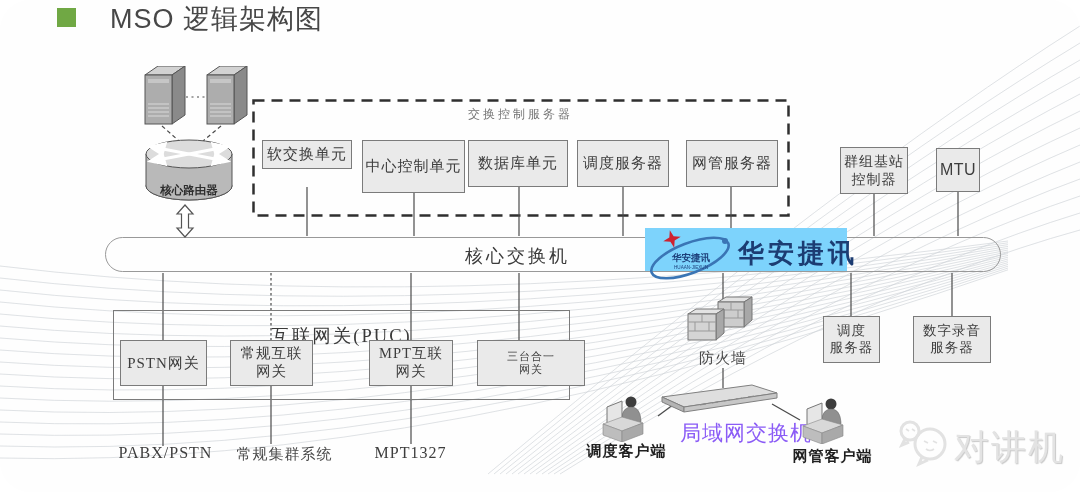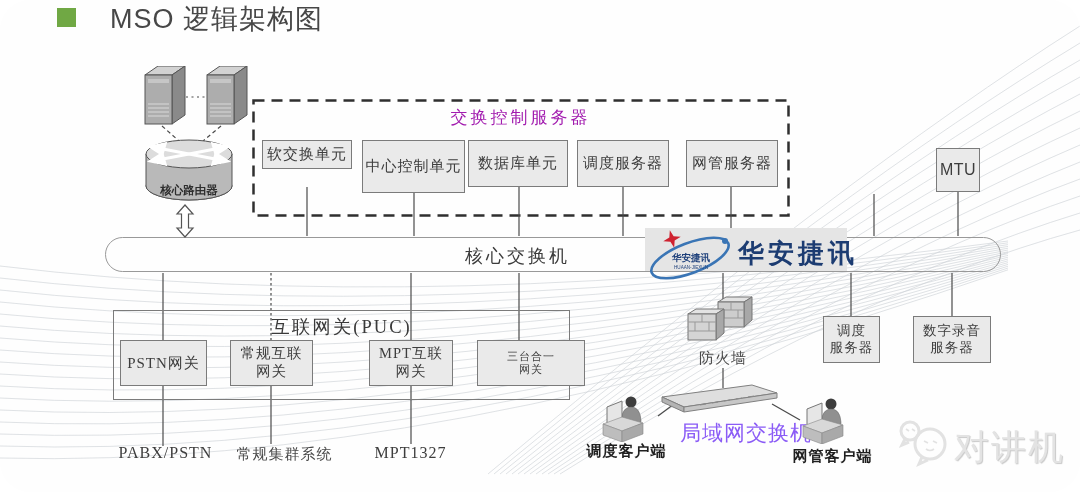--- a/index.html
+++ b/index.html
@@ -14,40 +14,40 @@
   .page-title{font-size:27px;color:#474747;letter-spacing:1px;white-space:nowrap;}
 
   
   .node{background:var(--node-fill,#eaeaea);border:1.5px solid var(--node-border,#7b7b7b);
         display:flex;flex-direction:column;align-items:center;justify-content:center;
         font-family:"Liberation Serif","DejaVu Serif",serif;color:#3d3d3d;
         text-align:center;line-height:1.22;letter-spacing:1px;font-size:15px;}
   .node .ln{display:block;white-space:nowrap;}
   .sans{font-family:"Liberation Sans","DejaVu Sans",sans-serif;letter-spacing:.5px;}
 
-  .groupbox-title{font-family:"Liberation Serif","DejaVu Serif",serif;color:#a21caf;
-        font-size:17px;letter-spacing:3px;text-align:center;white-space:nowrap;}
+  .groupbox-title{font-family:"Liberation Serif","DejaVu Serif",serif;color:#737373;
+        font-size:12px;letter-spacing:3px;text-align:center;white-space:nowrap;}
 
   
   .pill{border:1.5px solid #999;border-radius:17.5px;background:transparent;}
   .pill-label{font-family:"Liberation Serif","DejaVu Serif",serif;font-size:18px;color:#3c3c3c;
         letter-spacing:3px;text-align:center;white-space:nowrap;}
 
   
   .outline-box{border:1.5px solid #7b7b7b;background:transparent;}
   .puc-title{font-family:"Liberation Serif","DejaVu Serif",serif;font-size:18.5px;color:#3a3a3a;
         letter-spacing:2px;text-align:center;white-space:nowrap;}
 
   .plain-label{font-family:"Liberation Serif","DejaVu Serif",serif;color:#4a4a4a;
         text-align:center;white-space:nowrap;letter-spacing:1px;}
   .bold-label{font-weight:bold;color:#1f1f1f;font-size:15px;text-align:center;
         white-space:nowrap;letter-spacing:1px;}
 
   
-  .logo-wrap{background:#e5e5e5;}
+  .logo-wrap{background:#7dd3fc;}
   .logo-wordmark{font-size:26px;font-weight:bold;color:var(--logo-navy,#1c3c72);
         letter-spacing:4px;white-space:nowrap;}
 
   
   .wm-text{font-size:35px;color:var(--wm-gray,#e3e3e3);letter-spacing:2px;
         text-shadow:1px 1px 1px #c9c9c9;white-space:nowrap;}
 </style>
 </head>
 <body>
 
@@ -145,39 +145,43 @@
   <div class="abs node" style="left:468px;top:140px;width:100px;height:47px;">
     <span class="ln">数据库单元</span>
   </div>
   <div class="abs node" style="left:577px;top:140px;width:92px;height:47px;">
     <span class="ln">调度服务器</span>
   </div>
   <div class="abs node" style="left:686px;top:140px;width:92px;height:47px;">
     <span class="ln">网管服务器</span>
   </div>
 
+  <div class="abs node" style="left:840px;top:147px;width:68px;height:47px;font-size:14px;">
+    <span class="ln">群组基站</span>
+    <span class="ln">控制器</span>
+  </div>
   <div class="abs node sans" style="left:936px;top:148px;width:44px;height:44px;font-size:16px;">
     <span class="ln">MTU</span>
   </div>
 
   <div class="abs pill-label" style="left:450px;top:244px;width:135px;">核心交换机</div>
 
   <div class="abs logo-wrap" style="left:645px;top:228px;width:202px;height:43px;">
     <svg class="abs" style="left:0;top:-2px;" width="92" height="60" viewBox="0 0 92 60">
       <ellipse cx="45" cy="32" rx="41" ry="15" fill="none" stroke="#3a75b5" stroke-width="2.6" transform="rotate(-21 45 32)"></ellipse>
       <circle cx="80" cy="15" r="3" fill="#3a75b5"></circle>
       <path d="M27,4 L29.2,10.8 L36,13 L29.2,15.2 L27,22 L24.8,15.2 L18,13 L24.8,10.8 Z" fill="#cf2230" transform="rotate(-14 27 13)"></path>
       <text x="46" y="35" font-size="9.5" font-weight="bold" fill="#1d3f7a" text-anchor="middle">华安捷讯</text>
       <text x="46" y="43" font-size="4.6" fill="#1d3f7a" text-anchor="middle">HUAAN-JIEXUN</text>
     </svg>
     <span class="abs logo-wordmark" style="left:93px;top:8px;">华安捷讯</span>
   </div>
 
   <div class="abs outline-box" style="left:113px;top:310px;width:457px;height:90px;"></div>
-  <div class="abs puc-title" style="left:113px;top:314px;width:457px;">互联网关(PUC)</div>
+  <div class="abs puc-title" style="left:113px;top:323px;width:457px;">互联网关(PUC)</div>
 
   <div class="abs node" style="left:120px;top:340px;width:87px;height:46px;">
     <span class="ln">PSTN网关</span>
   </div>
   <div class="abs node" style="left:230px;top:340px;width:83px;height:46px;font-size:14.5px;">
     <span class="ln">常规互联</span>
     <span class="ln">网关</span>
   </div>
   <div class="abs node" style="left:369px;top:340px;width:84px;height:46px;font-size:14.5px;">
     <span class="ln">MPT互联</span>

